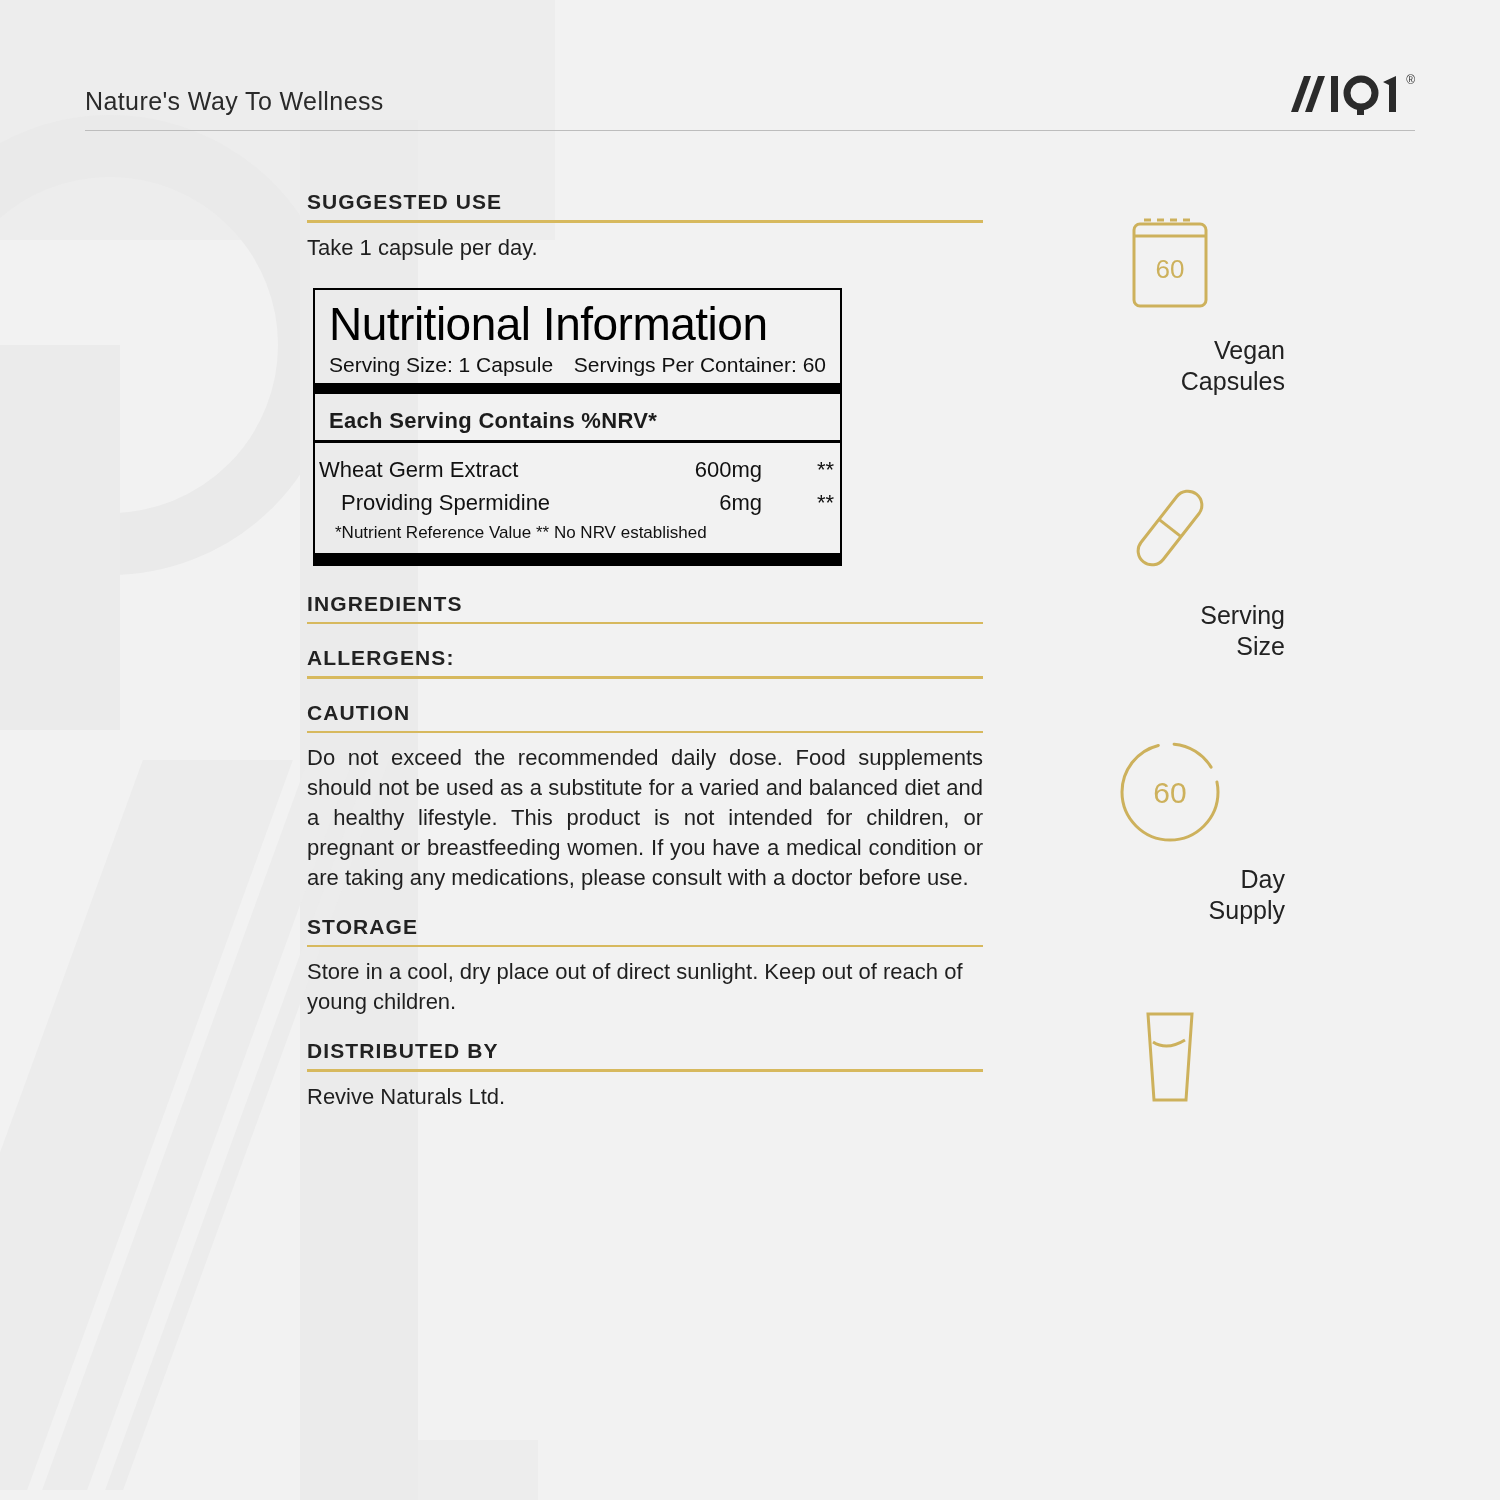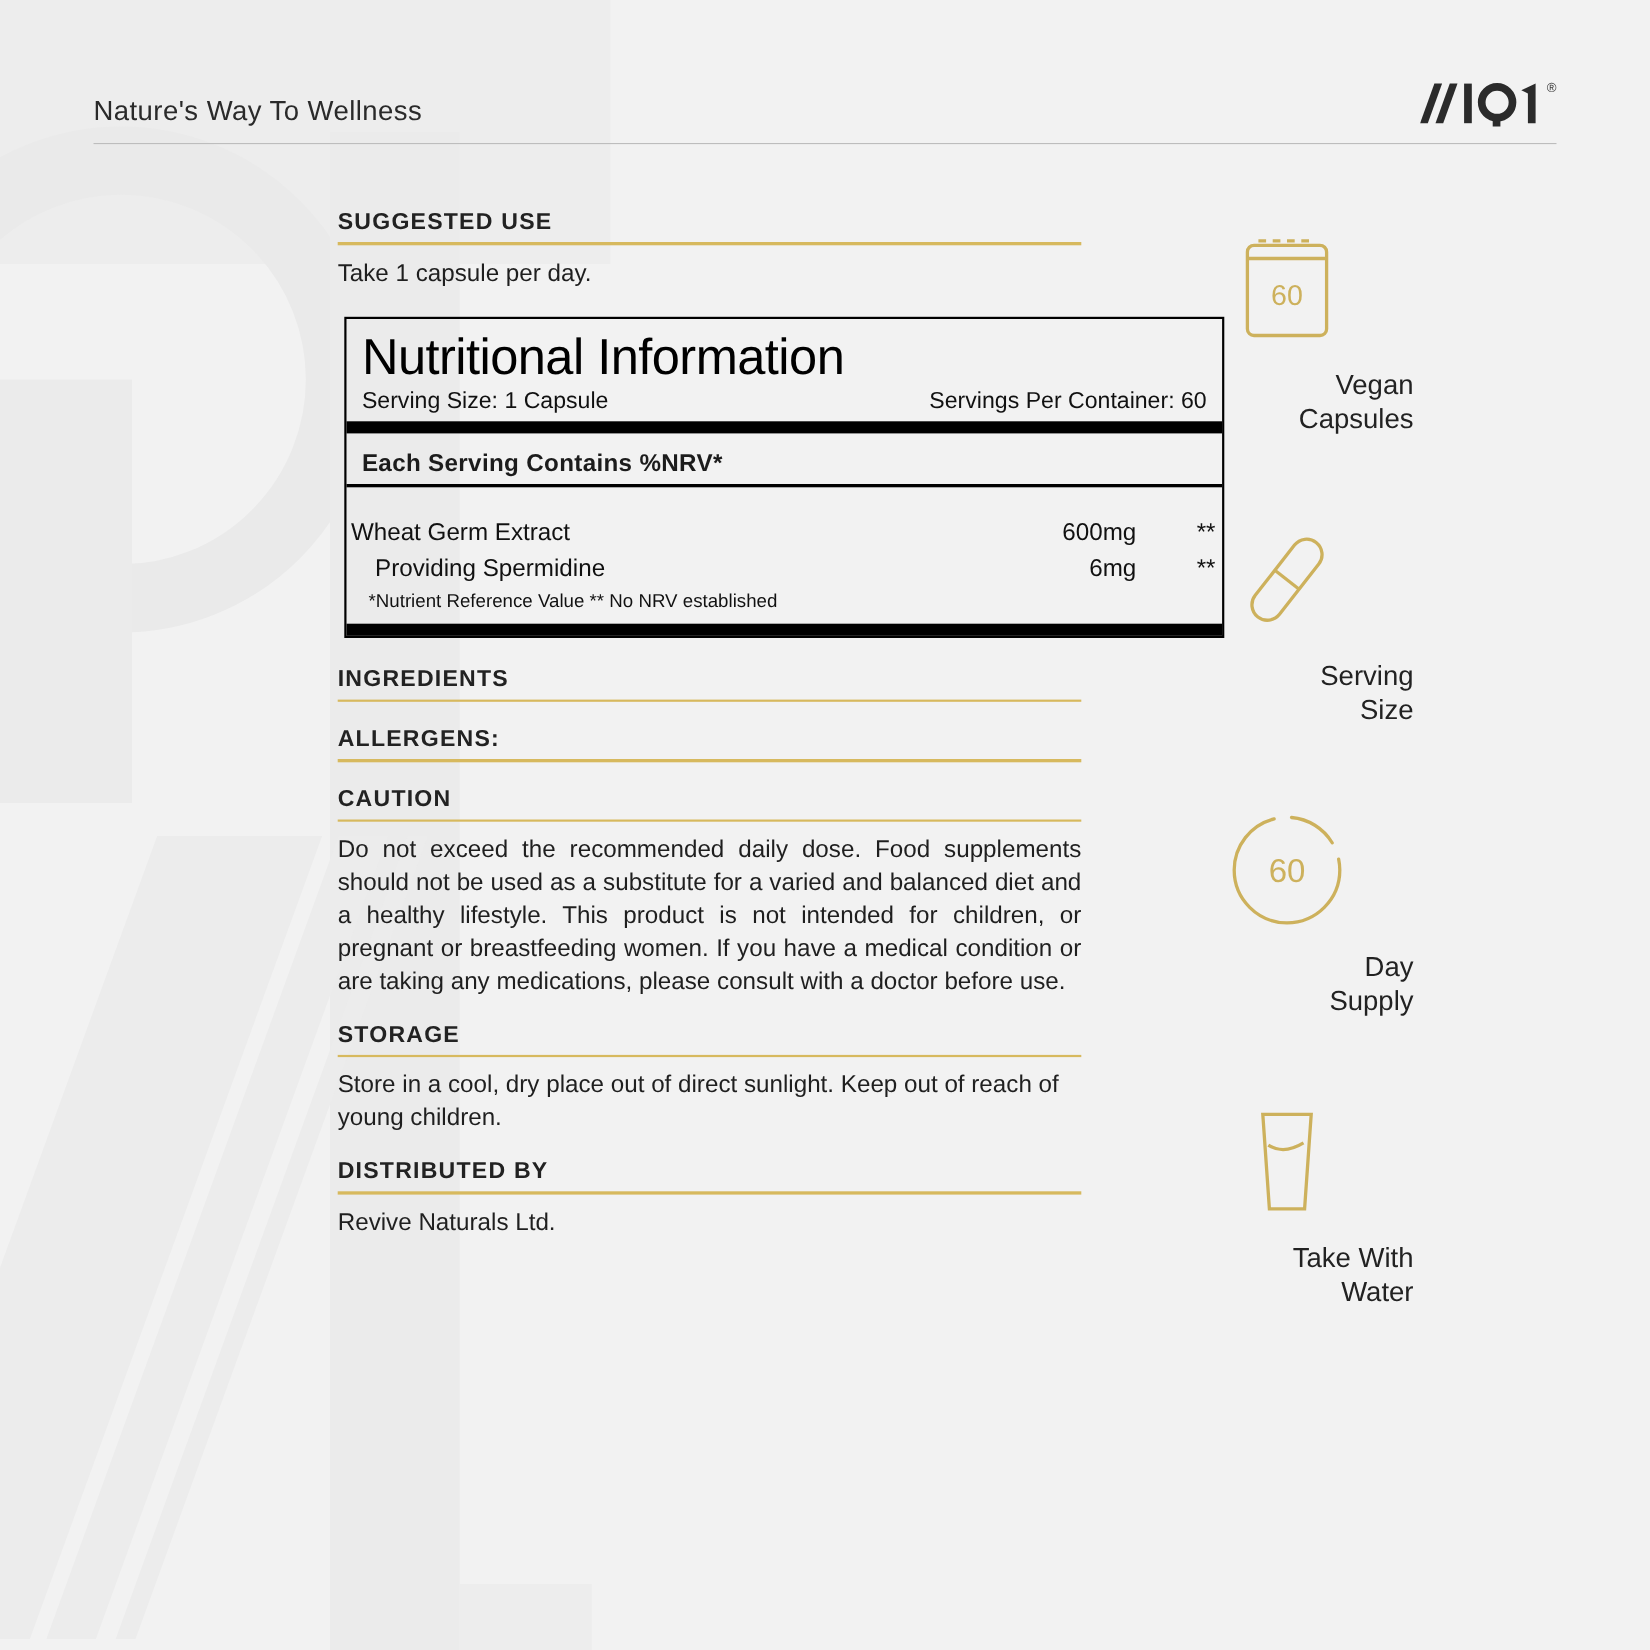--- a/index.html
+++ b/index.html
@@ -120,21 +120,21 @@
   .body-text.justify { text-align: justify; }
   .block { margin-bottom: 22px; }
   .block.tight { margin-bottom: 18px; }
 
   
   .nutri {
     border: 2.5px solid #000;
     background: transparent;
     padding: 0;
     margin: 26px 0 26px 6px;
-    width: 800px;
+    width: 529px;
     box-sizing: border-box;
   }
   .nutri-inner { padding: 8px 14px 0 14px; }
   .nutri-title {
     font-size: 46px;
     line-height: 1.05;
     font-weight: 400;
     letter-spacing: -0.5px;
     margin: 2px 0 4px 0;
     color: #000;
@@ -147,21 +147,21 @@
     padding-bottom: 6px;
   }
   .thick-bar { height: 11px; background: #000; margin: 0; }
   .thin-bar { height: 3px; background: #000; margin: 0; }
   .nutri-head {
     font-weight: bold;
     font-size: 22px;
     padding: 6px 8px 6px 0;
     letter-spacing: 0.3px;
   }
-  .nutri-rows { padding: 24px 0 2px 0; }
+  .nutri-rows { padding: 10px 0 2px 0; }
   .nutri-row {
     display: flex;
     font-size: 22px;
     line-height: 1.5;
     color: #111;
   }
   .nr-name { flex: 1 1 auto; padding-left: 4px; }
   .nr-name.indent { padding-left: 26px; }
   .nr-amt { width: 150px; text-align: right; }
   .nr-nrv { width: 72px; text-align: right; padding-right: 6px; }
@@ -347,17 +347,15 @@
 
   <div class="feature">
     <div class="icon-wrap">
       <span>
         <svg width="100" height="110" viewBox="0 0 100 110" aria-hidden="true">
           <path d="M28 12 h44 l-6 86 h-32 z" fill="none" stroke="#cdb15c" stroke-width="3"></path>
           <path d="M33 40 q14 9 32 -2" fill="none" stroke="#cdb15c" stroke-width="3"></path>
         </svg>
       </span>
     </div>
-    <div class="f-label">Take With
-Water</div>
   </div>
 
 </div>
 
 </body></html>

